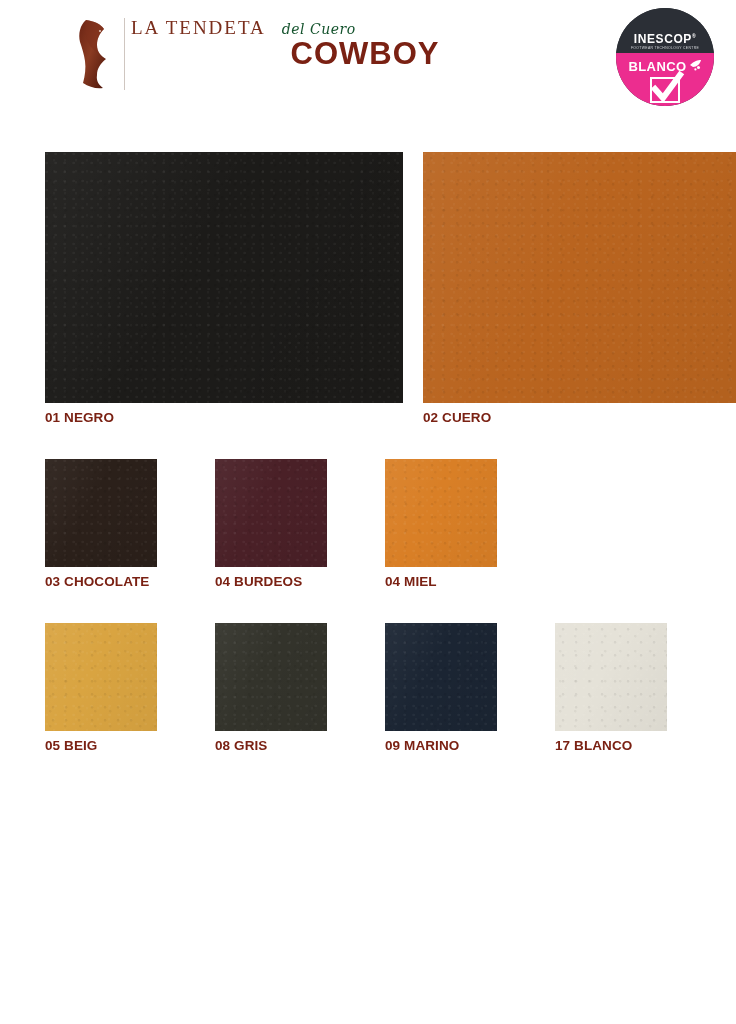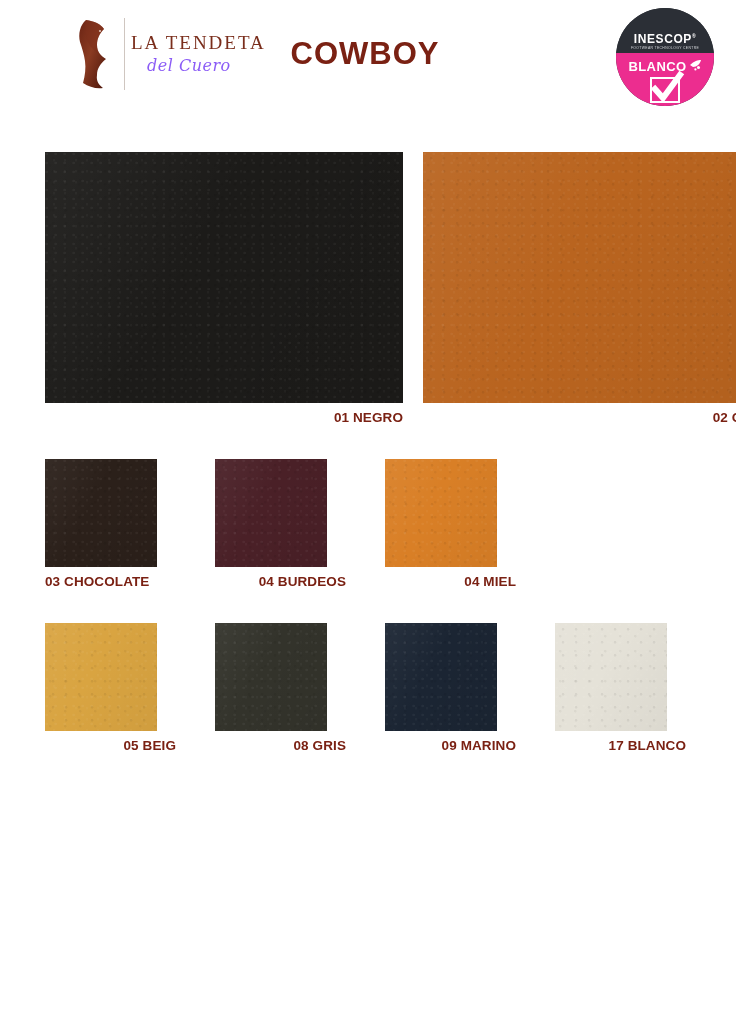--- a/index.html
+++ b/index.html
@@ -34,38 +34,37 @@
   }
   .hide-mark {
     position: relative;
     width: 46px;
     height: 72px;
     margin-right: 8px;
   }
   .hide-mark svg { display: block; }
   .brand-words {
     display: flex;
-    flex-direction: column;
     justify-content: center;
     padding-left: 6px;
     height: 72px;
   }
   .brand-name {
     font-family: "Liberation Serif", serif;
     font-size: 19px;
     letter-spacing: 2.0px;
     color: #7a2e1c;
     line-height: 1.1;
     white-space: nowrap;
   }
   .brand-sub {
     font-family: "DejaVu Serif", serif;
     font-style: italic;
-    font-size: 16px;
-    color: #8b5cf6;
+    font-size: 14px;
+    color: #14532d;
     letter-spacing: 0.5px;
     margin-top: 3px;
     padding-left: 16px;
     white-space: nowrap;
   }
 
   .doc-title {
     position: absolute;
     left: 0;
     right: 6px;
@@ -191,21 +190,21 @@
   .swatch::before {
     content: "";
     position: absolute;
     inset: 0;
     background: linear-gradient(118deg, rgba(255,255,255,0.055) 0%, rgba(255,255,255,0) 42%, rgba(0,0,0,0.045) 100%);
     pointer-events: none;
     z-index: 1;
   }
 
   .caption {
-    text-align: right;
+    text-align: left;
     font-family: "Liberation Sans", sans-serif;
     font-size: 13.5px;
     font-weight: bold;
     color: #7a2113;
     margin-top: 7px;
     letter-spacing: 0.1px;
     white-space: nowrap;
   }
   .caption-left { text-align: left; }
 </style>

